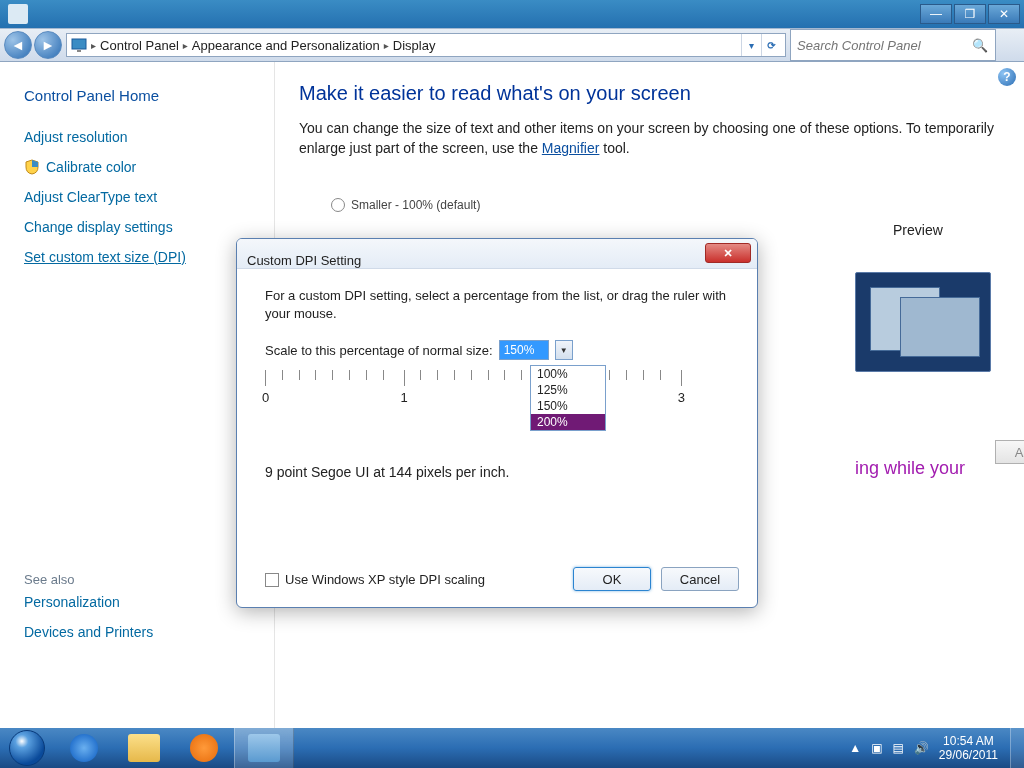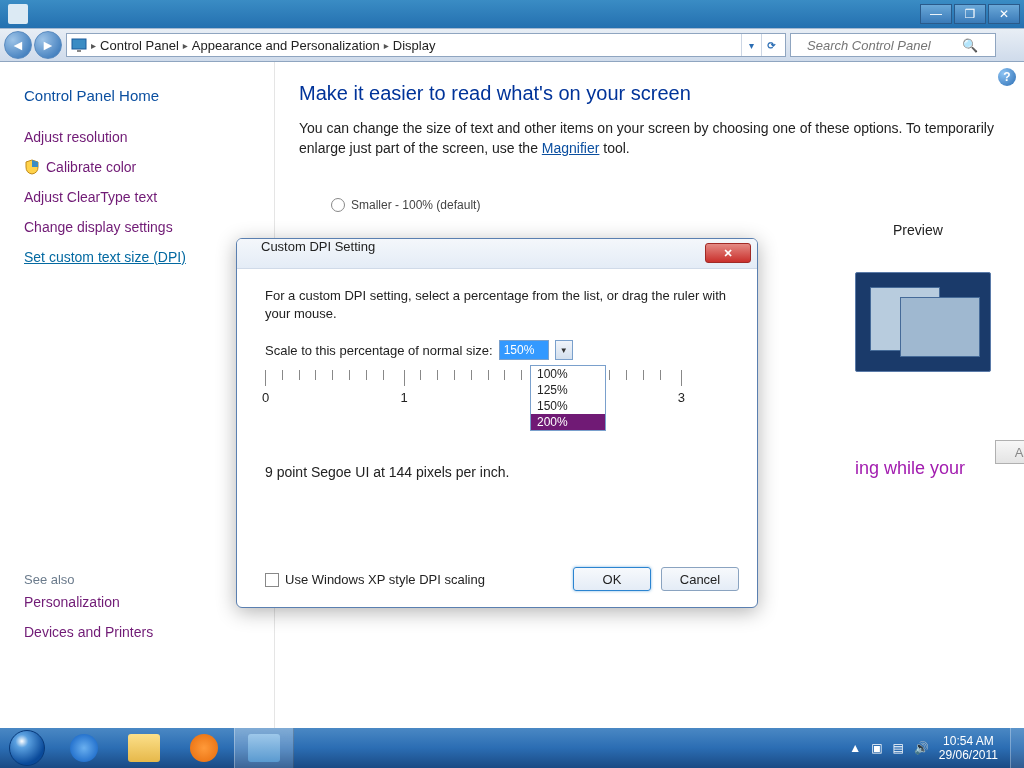--- a/index.html
+++ b/index.html
@@ -16,28 +16,28 @@
   
   .navbar { height: 34px; background: linear-gradient(to bottom, #e8eef5, #cfdbeb); border-top: 1px solid #a5b8d0; border-bottom: 1px solid #8fa5c0; display: flex; align-items: center; padding: 0 4px; gap: 4px; }
   .nav-arrows { display: flex; align-items: center; }
   .nav-arrow { width: 28px; height: 28px; border-radius: 50%; background: radial-gradient(circle at 30% 30%, #9ec4e8, #2b6db3); border: 1px solid #5a8bc0; display:flex; align-items:center; justify-content:center; color:#fff; font-size:14px; }
   .nav-arrow + .nav-arrow { margin-left: 2px; }
   .address-bar { flex: 1; height: 24px; background: #fff; border: 1px solid #8fa5c0; display: flex; align-items: center; padding: 0 4px; max-width: 720px; }
   .address-bar .crumb { font-size: 13px; color: #222; padding: 0 4px; display:flex; align-items:center; gap:4px; }
   .crumb-sep { color: #555; font-size: 10px; }
   .address-end { margin-left: auto; display: flex; gap: 0; }
   .addr-btn { width: 20px; height: 22px; border-left: 1px solid #ccd6e4; display:flex; align-items:center; justify-content:center; color:#2b6db3; font-size:10px; }
-  .search-box { width: 206px; height: 24px; background: #fff; border: 1px solid #8fa5c0; display: flex; align-items: center; padding: 0 16px; }
+  .search-box { width: 206px; height: 32px; background: #fff; border: 1px solid #8fa5c0; display: flex; align-items: center; padding: 0 6px; }
   .search-box input { border: none; outline: none; width: 100%; font-size: 13px; font-style: italic; color: #888; }
   .search-icon { color: #2b6db3; font-size: 13px; margin-left: 4px; }
 
   
   .content { position: absolute; top: 62px; bottom: 40px; left: 0; right: 0; background: #fff; display: flex; }
   .sidebar { width: 275px; background: #fff; padding: 18px 12px 5px 24px; border-right: 1px solid #e5e5e5; }
-  .sidebar a { display: block; font-size: 14px; color: #701a75; padding: 7px 0; cursor: pointer; }
+  .sidebar a { display: block; font-size: 14px; color: #0369a1; padding: 7px 0; cursor: pointer; }
   .sidebar a.current { text-decoration: underline; color: #0369a1; }
   .sidebar .home { font-size: 15px; color: #0b4fa0; padding-bottom: 18px; }
   .shield-row { display:flex; align-items:center; gap:6px; }
   .shield-icon { width:16px; height:16px; display:inline-block; }
   .see-also { margin-top: 300px; font-size: 13px; color: #6b7b8c; }
 
   .main { flex: 1; padding: 20px 20px 20px 24px; position: relative; }
   .main h1 { font-size: 20px; font-weight: normal; color: #003399; margin-bottom: 14px; }
   .main p { font-size: 14px; color: #222; line-height: 1.4; }
   .main p a { color: #0b4fa0; text-decoration: underline; }
@@ -50,21 +50,21 @@
   .preview-box { position:absolute; left:580px; top:210px; width:136px; height:100px; background:#1a3a6a; border:1px solid #5a7aa8; border-radius:2px; padding:6px; }
   .preview-win { position:absolute; background:#b8ccde; border:1px solid #456a98; }
   .preview-win.w1 { left:14px; top:14px; width:70px; height:64px; }
   .preview-win.w2 { left:44px; top:24px; width:80px; height:60px; background:#9fb8d0; }
 
   .apply-text { position:absolute; left:580px; top:396px; font-size:18px; color:#a21caf; width:130px; }
   .apply-btn { position:absolute; left:720px; top:378px; width:72px; height:24px; border:1px solid #b0b0b0; background:linear-gradient(to bottom,#f7f7f7,#e4e4e4); font-size:13px; color:#888; display:flex; align-items:center; justify-content:center; }
 
   
   .dialog-backdrop { position:absolute; left:236px; top:238px; width:522px; height:370px; background:#fff; border:1px solid #5a7fb0; border-radius:6px; box-shadow:0 4px 20px rgba(0,0,0,0.3); z-index:50; overflow:hidden; }
-  .dialog-title { height:30px; background:linear-gradient(to bottom,#f4f7fb,#e4ecf6); border-bottom:1px solid #d0dae8; display:flex; align-items:flex-start; padding:0 24px; font-size:13px; color:#222; position:relative; }
+  .dialog-title { height:30px; background:linear-gradient(to bottom,#f4f7fb,#e4ecf6); border-bottom:1px solid #d0dae8; display:flex; align-items:flex-end; padding:0 10px; font-size:13px; color:#222; position:relative; }
   .dlg-close { position:absolute; right:6px; top:4px; width:46px; height:20px; background:linear-gradient(to bottom,#e48a84,#c9302c); border:1px solid #a02a26; border-radius:3px; display:flex; align-items:center; justify-content:center; color:#fff; font-size:11px; font-weight:bold; }
   .dialog-body { padding:18px 28px; font-size:13px; color:#222; position:relative; height:calc(100% - 30px); }
   .dialog-body p { font-size:13px; line-height:1.35; }
   .scale-row { margin-top:18px; display:flex; align-items:center; gap:6px; }
   .combo { width:50px; height:20px; border:1px solid #7aa0cc; background:#3399ff; color:#fff; font-size:12px; padding:0 4px; display:flex; align-items:center; }
   .combo-btn { width:18px; height:20px; border:1px solid #7aa0cc; background:linear-gradient(to bottom,#f0f4fa,#d4e0ee); display:flex; align-items:center; justify-content:center; font-size:8px; color:#333; }
   .dropdown { position:absolute; left:293px; top:96px; width:76px; background:#fff; border:1px solid #7aa0cc; z-index:60; }
   .dropdown div { padding:1px 6px; font-size:12px; }
   .dropdown div.sel { background:#701a75; color:#fff; }
 

